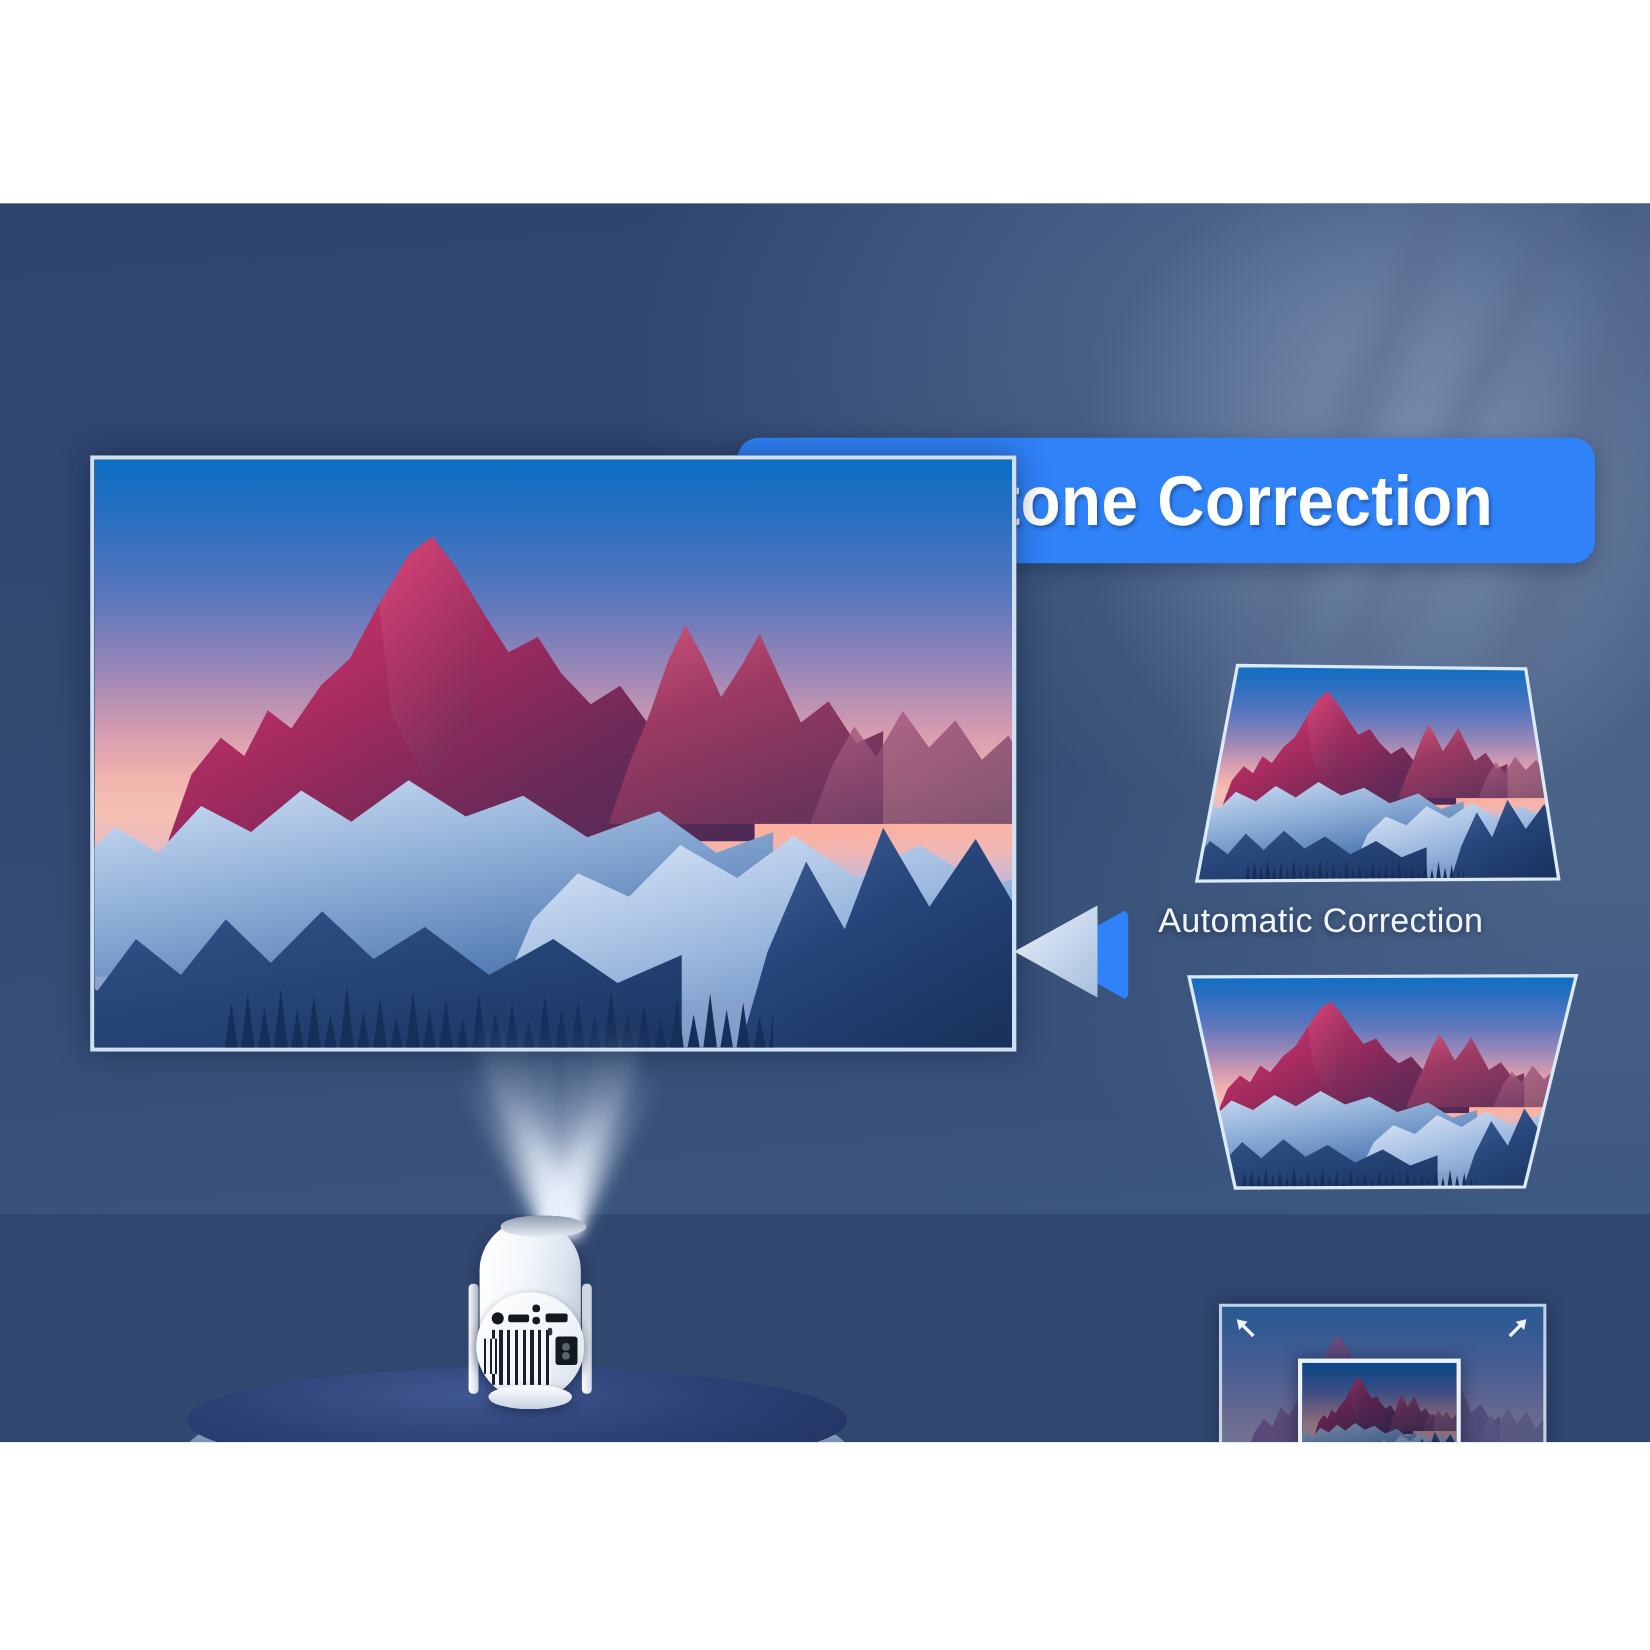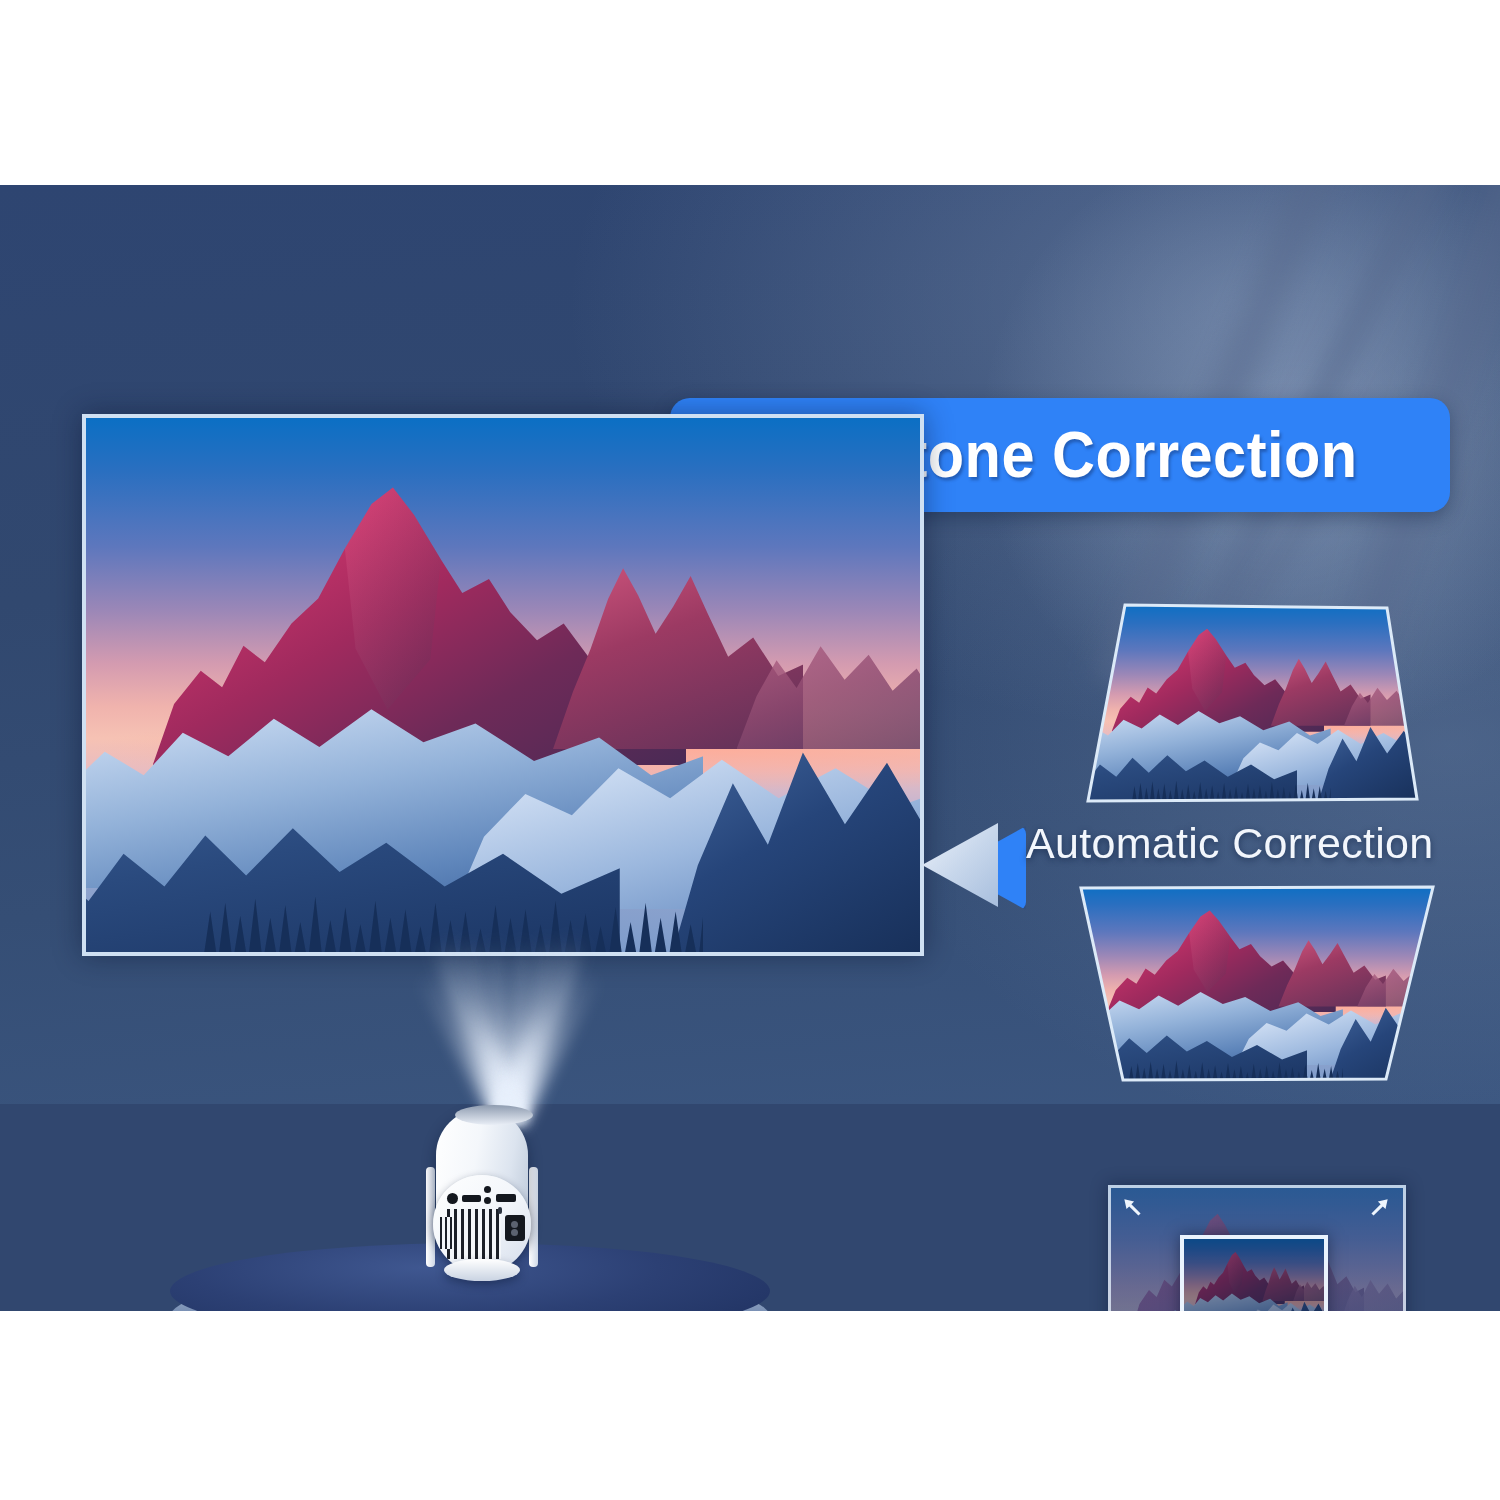--- a/index.html
+++ b/index.html
@@ -155,21 +155,21 @@
     clip-path:polygon(100% 0%,100% 100%,0% 50%);
     filter:drop-shadow(0 0 4px rgba(20,60,140,.5));border-radius:8px;}
   .arw-grey{left:0px;top:0px;
     background:linear-gradient(135deg,#eef3fa 0%,#c9d8ec 48%,#a7bedd 100%);
     clip-path:polygon(100% 0%,100% 100%,0% 50%);
     filter:drop-shadow(0 2px 5px rgba(10,26,58,.45));}
 
   
   .rlabel{position:absolute;color:#f2f6fc;font-weight:400;white-space:nowrap;
     text-shadow:0 2px 6px rgba(10,26,58,.55);font-family:"Liberation Sans",sans-serif;}
-  #autoLabel{left:1026px;top:634px;font-size:43px;letter-spacing:.3px;}
+  #autoLabel{left:1053px;top:634px;font-size:31px;letter-spacing:.3px;}
 
   
   .kpanel{position:absolute;background:#0d1b3e;overflow:hidden;
     box-shadow:0 0 18px rgba(8,20,48,.5);}
   .kpanel .mt{width:100%;height:100%;}
 
   #panelTop{left:1085px;top:418px;width:332px;height:198px;
     clip-path:polygon(12.1% 1%,90.9% 2.5%,100% 99%,1% 100%);}
   #panelBot{left:1078px;top:700px;width:358px;height:196px;
     clip-path:polygon(0.8% 1.5%,99.2% 1%,86% 99%,12.5% 99.5%);}

